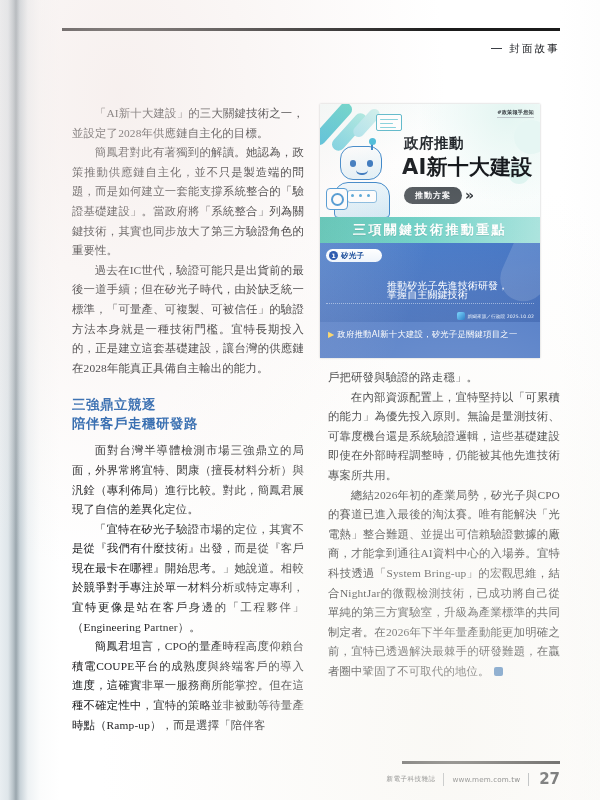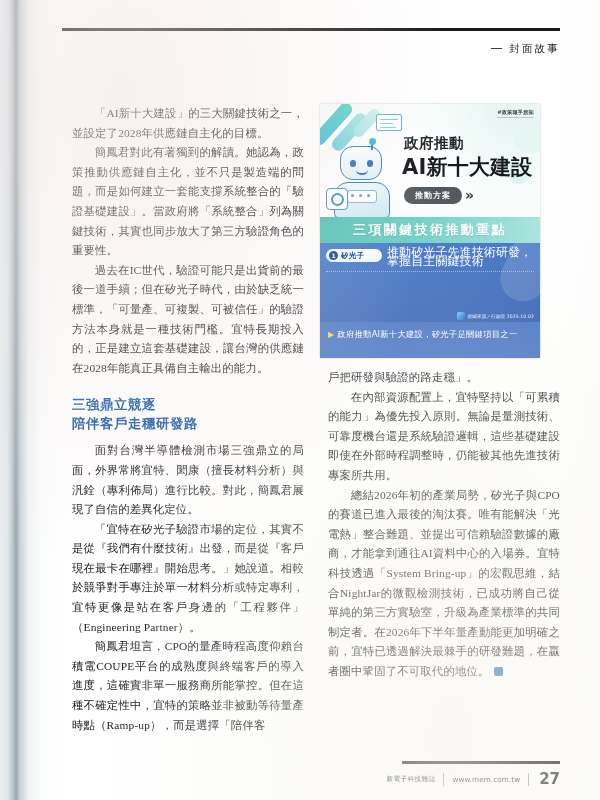--- a/index.html
+++ b/index.html
@@ -262,23 +262,23 @@
     font-size: 6px; font-weight:bold;
     display:flex; align-items:center; justify-content:center;
     line-height:1;
   }
   .fig-chip-label {
     font-family:"DejaVu Sans","Liberation Sans",sans-serif;
     font-weight:bold; font-size: 7.6px; color:#1d4f9b;
     letter-spacing: .2px; white-space:nowrap;
   }
   .fig-desc {
-    font-family:Liberation Mono, monospace;
-    font-size: 12px; line-height: 9.4px;
-    color:#ffffff; letter-spacing: .1px;
+    font-family:Liberation Sans, sans-serif;
+    font-size: 10px; line-height: 9.4px;
+    color:#ffffff; letter-spacing: .1px; margin-top: 32px;
   }
   .fig-credit {
     position:absolute; right: 6px; bottom: 2px;
     display:flex; align-items:center; gap:2.5px;
     z-index: 3;
   }
   .fig-credit .logo {
     width: 8px; height: 8px; border-radius: 2px;
     background: linear-gradient(135deg,#7fd8ff,#2f7fc6);
   }

